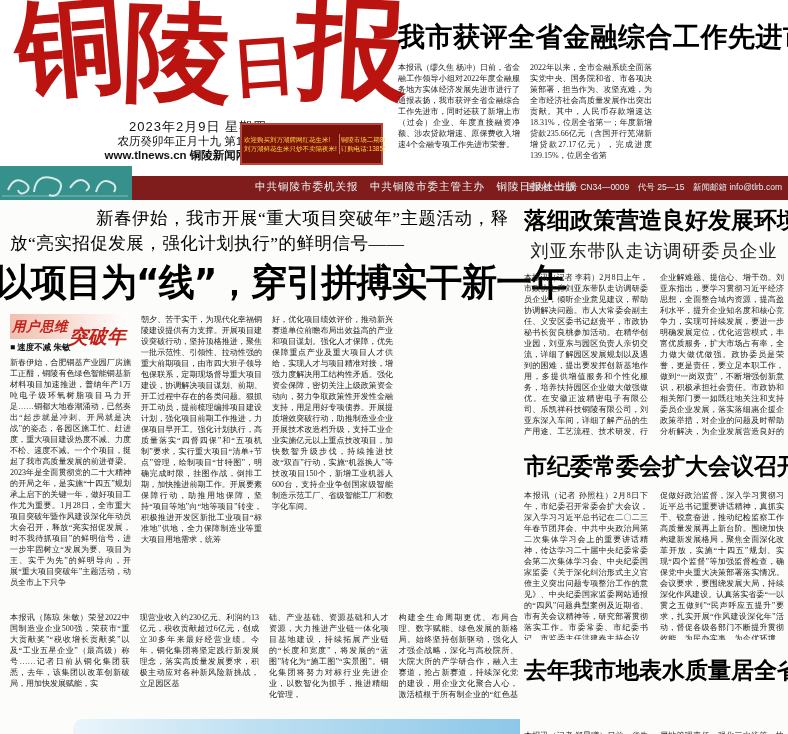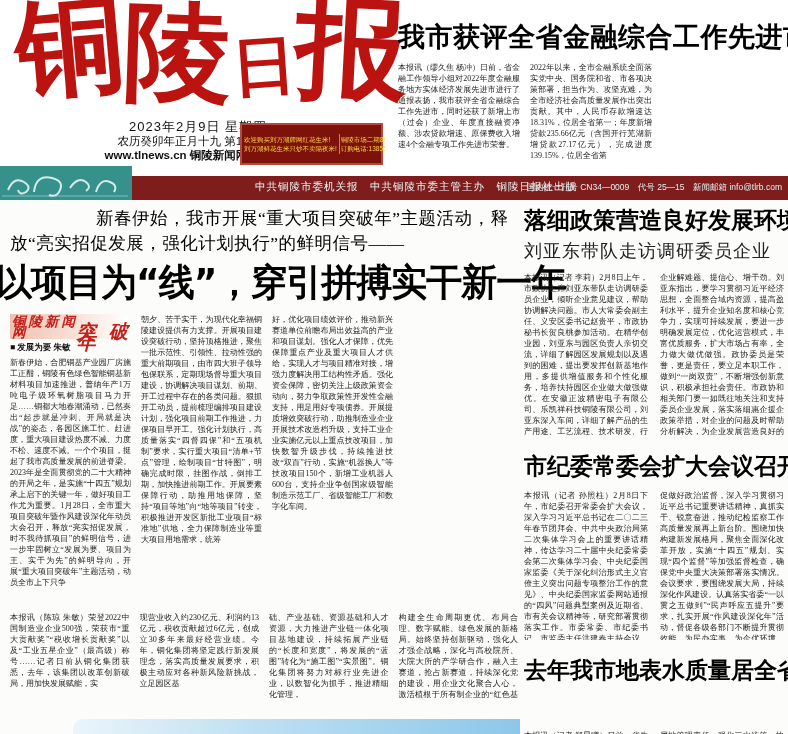--- a/index.html
+++ b/index.html
@@ -63,21 +63,21 @@
   .tonghua h1 { font-size:27px; line-height:32px; font-weight:bold; letter-spacing:1px;
     white-space:nowrap; color:#000; }
   .tonghua .col { width:121px; height:88px; }
   .bluestrip { position:absolute; left:73px; top:719px; width:447px; height:15px;
     border-top-left-radius:10px;
     background:linear-gradient(90deg,#eaf5fb 0%,#bfe0f2 40%,#8cc7e9 100%); }
   
   .main-right { position:absolute; left:524px; top:206px; width:260px; }
   .main-right h1 { font-size:23px; line-height:30px; font-weight:bold; white-space:nowrap;
     color:#000; text-align:center; }
-  .subhead { font-size:18px; line-height:26px; color:#222;
+  .subhead { font-size:18px; line-height:26px; text-align:center; color:#222;
     letter-spacing:1px; white-space:nowrap; margin-top:2px; }
   .main-right .cols { gap:12px; }
   .main-right .col { width:124px; }
   .policy .col { height:166px; }
   .jiwei { margin-top:14px; }
   .jiwei .col { height:150px; }
   .water { margin-top:16px; }
   .water .col { height:26px;margin-top:36px; }
 </style>
 </head>
@@ -130,24 +130,24 @@
   <span class="band-left">中共铜陵市委机关报　中共铜陵市委主管主办　铜陵日报社出版</span>
   <span class="band-right">国内统一刊号 CN34—0009　代号 25—15　新闻邮箱 info@tlrb.com</span>
 </div>
 
 <div class="main-left">
   <p class="intro">新春伊始，我市开展“重大项目突破年”主题活动，释放“亮实招促发展，强化计划执行”的鲜明信号——</p>
   <div class="main-headline">以项目为“线”，穿引拼搏实干新一年</div>
   <div class="main-body cols">
     <div class="col">
       <div class="badge">
-        <span class="badge-prefix">铜陵新闻网</span>
+        <span class="badge-prefix">用户思维</span>
         <span class="badge-suffix">突破年</span>
       </div>
-      <p class="byline">■ 发展为要 朱敏</p>
+      <p class="byline">■ 速度不减 朱敏</p>
       <span>新春伊始，合肥铜基产业园厂房施工正酣，铜陵有色绿色智能铜基新材料项目加速推进，普纳年产1万吨电子级环氧树脂项目马力开足……铜都大地春潮涌动，已然奏出“起步就是冲刺、开局就是决战”的姿态，各园区施工忙、赶进度，重大项目建设热度不减、力度不松、速度不减。一个个项目，挺起了我市高质量发展的前进脊梁。2023年是全面贯彻党的二十大精神的开局之年，是实施“十四五”规划承上启下的关键一年，做好项目工作尤为重要。1月28日，全市重大项目突破年暨作风建设深化年动员大会召开，释放“亮实招促发展，时不我待抓项目”的鲜明信号，进一步牢固树立“发展为要、项目为王、实干为先”的鲜明导向，开展“重大项目突破年”主题活动，动员全市上下只争</span>
     </div>
     <div class="col">朝夕、苦干实干，为现代化幸福铜陵建设提供有力支撑。开展项目建设突破行动，坚持顶格推进，聚焦一批示范性、引领性、拉动性强的重大前期项目，由市四大班子领导包保联系，定期现场督导重大项目建设，协调解决项目谋划、前期、开工过程中存在的各类问题。狠抓开工动员，提前梳理编排项目建设计划，强化项目前期工作推进，力保项目早开工。强化计划执行，高质量落实“四督四保”和“五项机制”要求，实行重大项目“清单+节点”管理，绘制项目“甘特图”，明确完成时限，挂图作战，倒排工期，加快推进前期工作。开展要素保障行动，助推用地保障，坚持“项目等地”向“地等项目”转变，积极推进开发区新批工业项目“标准地”供地，全力保障制造业等重大项目用地需求，统筹</div>
     <div class="col">好，优化项目绩效评价，推动新兴赛道单位前瞻布局出效益高的产业和项目谋划。强化人才保障，优先保障重点产业及重大项目人才供给，实现人才与项目精准对接，增强力度解决用工结构性矛盾。强化资金保障，密切关注上级政策资金动向，努力争取政策性开发性金融支持，用足用好专项债券。开展提质增效突破行动，助推制造业企业开展技术改造档升级，支持工业企业实施亿元以上重点技改项目，加快数智升级步伐，持续推进技改“双百”行动，实施“机器换人”等技改项目150个，新增工业机器人600台，支持企业争创国家级智能制造示范工厂、省级智能工厂和数字化车间。</div>
   </div>
 
   <div class="tonghua">
     <div class="cols">
       <div class="col">本报讯（陈琼 朱敏）荣登2022中国制造业企业500强，荣获市“重大贡献奖”“税收增长贡献奖”以及“工业五星企业”（最高级）称号……记者日前从铜化集团获悉，去年，该集团以改革创新破局，用加快发展赋能，实</div>
       <div class="col">现营业收入约230亿元、利润约13亿元，税收贡献超过6亿元，创成立30多年来最好经营业绩。今年，铜化集团将坚定践行新发展理念，落实高质量发展要求，积极主动应对各种新风险新挑战，立足园区基</div>

